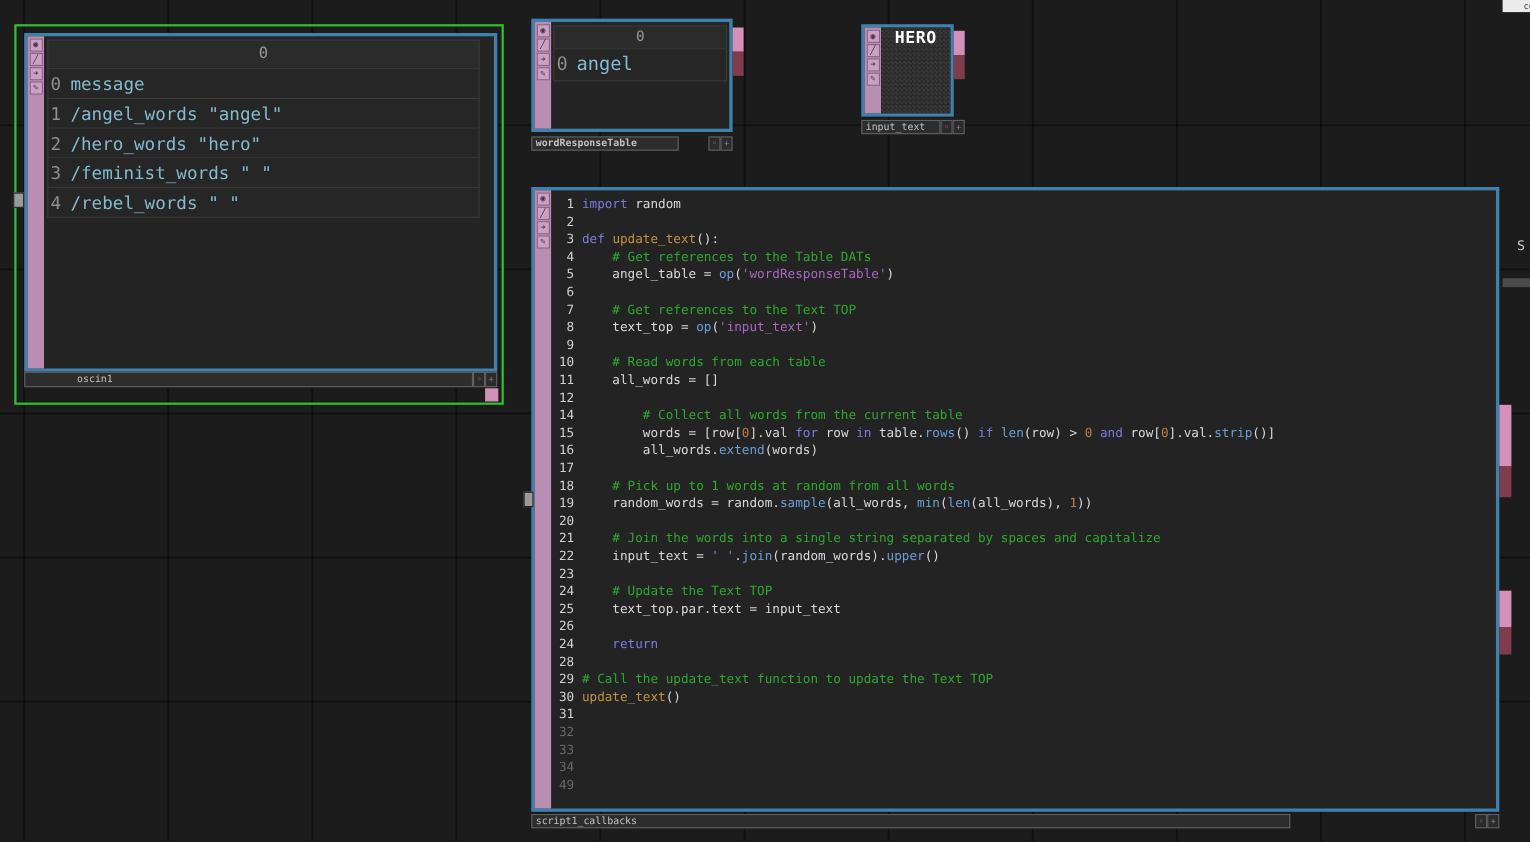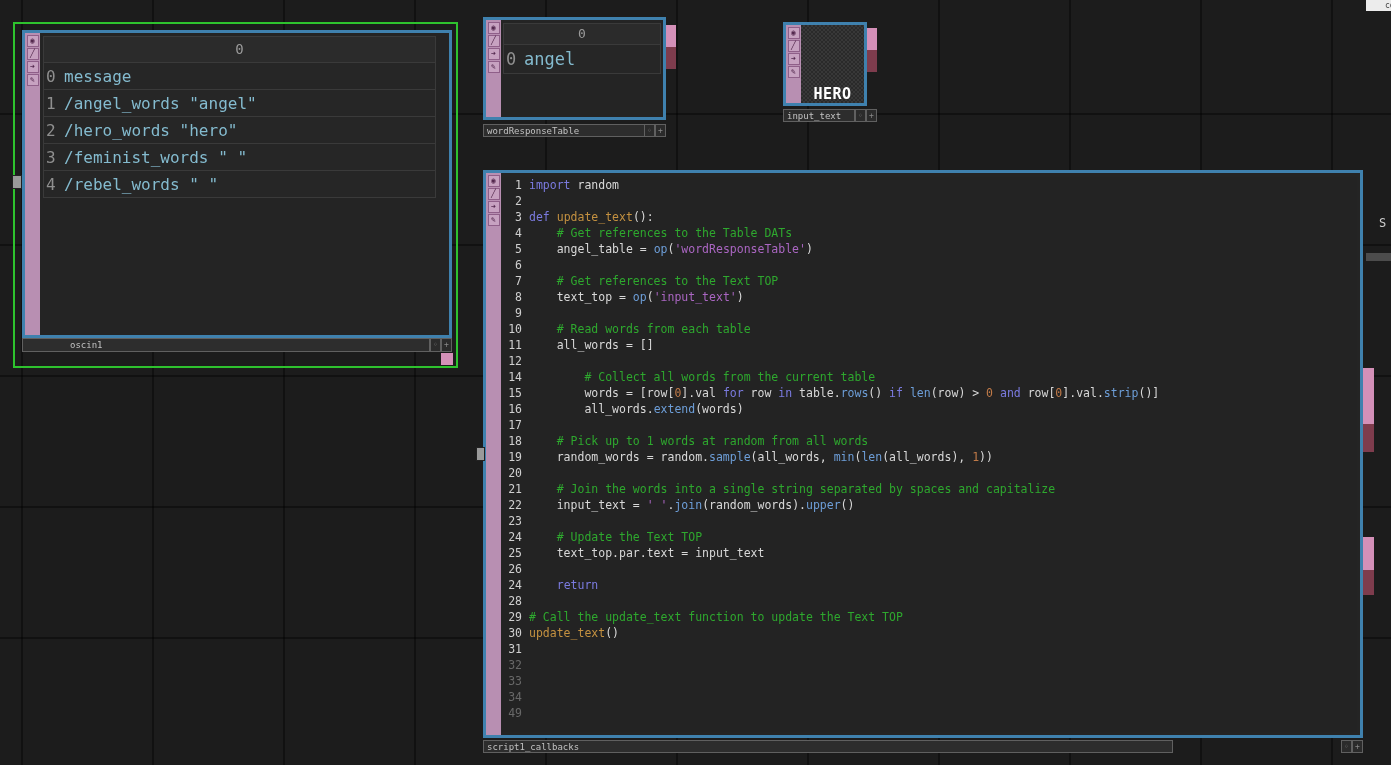--- a/index.html
+++ b/index.html
@@ -40,37 +40,37 @@
   #n-wrt .thead{height:22px;line-height:20px;font-size:13px;}
   .trow{display:flex;align-items:center;background:#262626;border:1px solid #3a3a3a;border-top:none;white-space:pre;}
   #n-oscin1 .trow{height:27px;font-size:16px;}
   #n-wrt .trow{height:29px;font-size:17px;}
   .tnum{color:#8f8f8f;width:18px;padding-left:2px;flex:none;}
   .ttext{color:#84bbcf;margin-left:2px;}
 
   
   .topview{position:absolute;left:15px;top:0;right:0;bottom:0;
     background:repeating-conic-gradient(#383838 0% 25%, #2a2a2a 0% 50%) 0 0/4px 4px;
-    display:flex;align-items:flex-end;justify-content:center;}
+    display:flex;align-items:flex-start;justify-content:center;}
   .hero{color:#ffffff;font-size:15px;font-weight:bold;letter-spacing:0.5px;}
 
   
   .code{position:absolute;left:16px;top:4px;right:3px;bottom:3px;overflow:hidden;background:#232323;}
   .cline{display:flex;font-size:11.5px;line-height:16px;white-space:pre;}
   .lnum{width:27px;padding-right:7px;text-align:right;color:#d0d0d0;flex:none;}
   .lnum.dim{color:#686868;}
   .lbody{white-space:pre;}
   .tok-pl{color:#d8d8d8}.tok-kw{color:#7b7be0}.tok-str{color:#aa66c2}
   .tok-com{color:#2ea82e}.tok-bi{color:#6d9ed8}.tok-fn{color:#c49140}.tok-num{color:#c07a48}
 
   
   .namebar{position:absolute;height:14px;background:#2d2d2d;border:1px solid #606060;
     color:#c2c2c2;font-size:9px;line-height:12px;padding:0 3px;white-space:nowrap;overflow:hidden;}
   #nb-oscin1{left:22px;top:338px;width:408px;padding-left:47px;}
-  #nb-wrt{left:483px;top:124px;width:181px;height:13px;}
+  #nb-wrt{left:483px;top:124px;width:134px;height:13px;font-weight:bold;}
   #nb-it{left:783px;top:109px;width:72px;height:13px;}
   #nb-script{left:483px;top:740px;width:690px;height:13px;}
   .nbboxes{position:absolute;display:flex;}
   #bx-oscin1{left:430px;top:338px;}
   #bx-wrt{left:644px;top:124px;}
   #bx-it{left:855px;top:109px;}
   #bx-script{left:1341px;top:740px;}
   .nbbox{width:11px;height:14px;background:#2b2b2b;border:1px solid #606060;
     color:#8a8a8a;font-size:8px;line-height:12px;text-align:center;flex:none;}
   #bx-wrt .nbbox,#bx-it .nbbox,#bx-script .nbbox{height:13px;}

